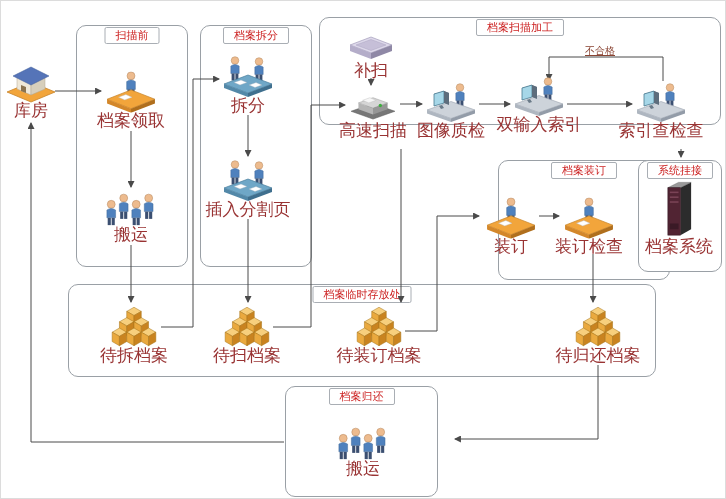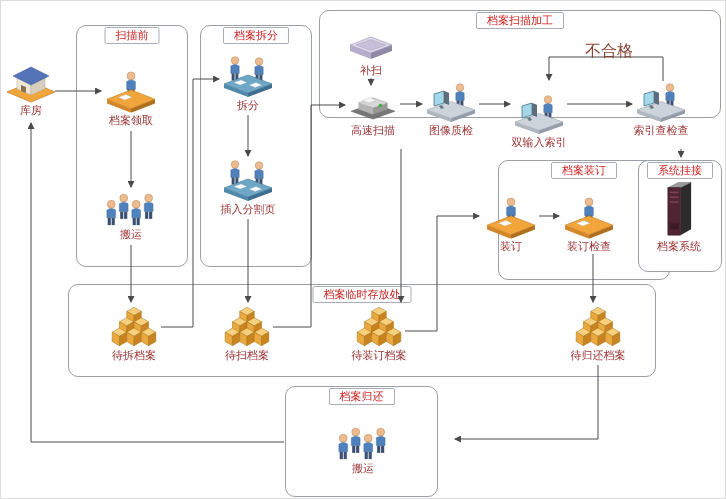--- a/index.html
+++ b/index.html
@@ -5,23 +5,23 @@
   * { margin:0; padding:0; box-sizing:border-box; }
   html,body { background:#ffffff; font-family:"Liberation Sans","DejaVu Sans",sans-serif; }
   .canvas { position:relative; width:726px; height:499px; background:#fff; border:1px solid #dcdcdc; overflow:hidden; }
   .group { position:absolute; border:1px solid #9aa0a6; border-radius:10px; background:#fff; z-index:1; }
   .group-title { position:absolute; top:1px; left:50%; transform:translateX(-50%); background:#fff;
                  border:1px solid #a9aeb4; border-radius:2px; font-size:11px; line-height:13px;
                  color:#cc2222; padding:1px 10px; white-space:nowrap; }
   .arrows { position:absolute; left:0; top:0; z-index:5; }
   .edge { fill:none; stroke:#4a4a4a; stroke-width:1; }
   .node { position:absolute; display:flex; flex-direction:column; align-items:center; z-index:10; }
-  .node .label { font-size:11px; line-height:13px; color:#993333; white-space:nowrap; margin-top:1px; }
+  .node .label { font-size:17px; line-height:13px; color:#993333; white-space:nowrap; margin-top:1px; }
   .icon { display:block; line-height:0; }
-  .edge-label { position:absolute; z-index:11; font-size:16px; line-height:11px; color:#8a4433; }
+  .edge-label { position:absolute; z-index:11; font-size:10px; line-height:11px; color:#8a4433;text-decoration:underline; }
 </style>
 </head>
 <body>
 
 <svg width="0" height="0" style="position:absolute" aria-hidden="true">
   <defs>
     <g id="person-g">
       <circle cx="5" cy="4.5" r="3.8" fill="#edbb8e" stroke="#b5885f" stroke-width="0.5"></circle>
       <path d="M0.8,10 Q5,6.8 9.2,10 L9.2,17.5 L0.8,17.5 Z" fill="#4f81bd" stroke="#39608f" stroke-width="0.4"></path>
       <rect x="1.6" y="17.5" width="3" height="7" fill="#3b4f71"></rect>
@@ -115,21 +115,21 @@
 </svg>
 
 <div class="canvas">
 
   <div class="group" style="left:75px;top:24px;width:112px;height:242px;">
     <span class="group-title">扫描前</span>
   </div>
   <div class="group" style="left:199px;top:24px;width:112px;height:242px;">
     <span class="group-title">档案拆分</span>
   </div>
-  <div class="group" style="left:318px;top:9px;width:402px;height:108px;">
+  <div class="group" style="left:318px;top:16px;width:402px;height:108px;">
     <span class="group-title">档案扫描加工</span>
   </div>
   <div class="group" style="left:453px;top:159px;width:172px;height:120px;margin-left:44px;">
     <span class="group-title">档案装订</span>
   </div>
   <div class="group" style="left:637px;top:159px;width:84px;height:112px;">
     <span class="group-title">系统挂接</span>
   </div>
   <div class="group" style="left:67px;top:283px;width:588px;height:93px;">
     <span class="group-title">档案临时存放处</span>
@@ -214,21 +214,21 @@
     <span class="label">高速扫描</span>
   </div>
 
   <div class="node" style="left:408px;top:82px;width:84px;">
     <span class="icon"><svg width="52" height="40">
           <use href="#sym-computer"></use>
         </svg></span>
     <span class="label">图像质检</span>
   </div>
 
-  <div class="node" style="left:496px;top:94px;width:84px;">
+  <div class="node" style="left:496px;top:76px;width:84px;">
     <span class="icon"><svg width="52" height="40">
           <use href="#sym-computer"></use>
         </svg></span>
     <span class="label">双输入索引</span>
   </div>
 
   <div class="node" style="left:618px;top:82px;width:84px;">
     <span class="icon"><svg width="52" height="40">
           <use href="#sym-computer"></use>
         </svg></span>

